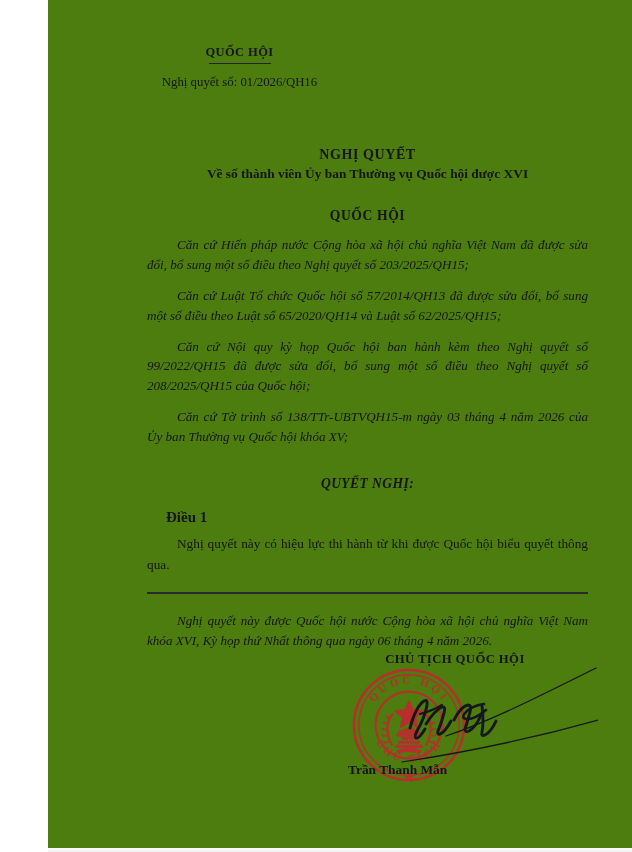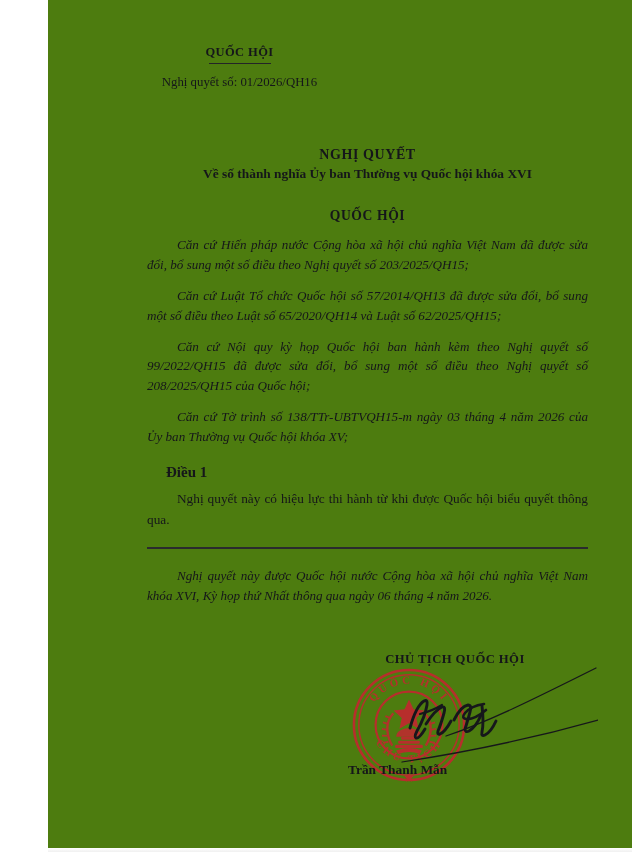--- a/index.html
+++ b/index.html
@@ -247,32 +247,33 @@
     <div class="doc-header">
       <div class="hdr-left">
         <div class="org-name">QUỐC HỘI</div>
         <div class="org-rule"></div>
         <div class="doc-number">Nghị quyết số: 01/2026/QH16</div>
       </div>
     </div>
 
     <div class="title-block">
       <div class="title-main">NGHỊ QUYẾT</div>
-      <div class="title-sub">Về số thành nghĩa Ủy ban Thường vụ Quốc hội khóa XVI</div>
+      <div class="title-sub">Về số thành viên Ủy ban Thường vụ Quốc hội được XVI</div>
     </div>
 
     <div class="issuer">QUỐC HỘI</div>
 
     <div class="preamble">
       <p class="basis-p">Căn cứ Hiến pháp nước Cộng hòa xã hội chủ nghĩa Việt Nam đã được sửa đổi, bổ sung một số điều theo Nghị quyết số 203/2025/QH15;</p>
       <p class="basis-p">Căn cứ Luật Tổ chức Quốc hội số 57/2014/QH13 đã được sửa đổi, bổ sung một số điều theo Luật số 65/2020/QH14 và Luật số 62/2025/QH15;</p>
       <p class="basis-p">Căn cứ Nội quy kỳ họp Quốc hội ban hành kèm theo Nghị quyết số 99/2022/QH15 đã được sửa đổi, bổ sung một số điều theo Nghị quyết số 208/2025/QH15 của Quốc hội;</p>
       <p class="basis-p">Căn cứ Tờ trình số 138/TTr-UBTVQH15-m ngày 03 tháng 4 năm 2026 của Ủy ban Thường vụ Quốc hội khóa XV;</p>
     </div>
 
+    <div class="resolve">QUYẾT NGHỊ:</div>
 
     <div class="article-head">Điều 1</div>
 
     <div class="article-body">Nghị quyết này có hiệu lực thi hành từ khi được Quốc hội biểu quyết thông qua.</div>
 
     <div class="divider"></div>
 
     <div class="closing">Nghị quyết này được Quốc hội nước Cộng hòa xã hội chủ nghĩa Việt Nam khóa XVI, Kỳ họp thứ Nhất thông qua ngày 06 tháng 4 năm 2026.</div>
 
   </div>

